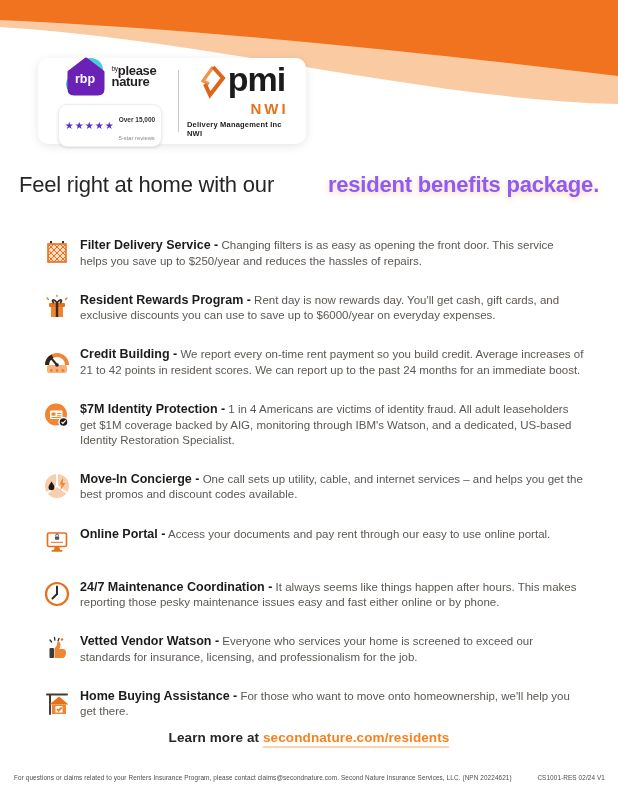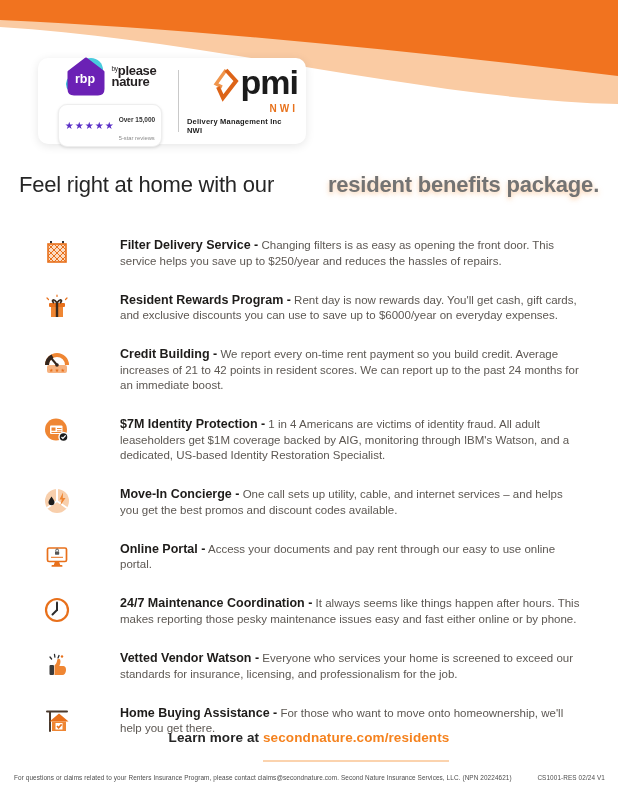--- a/index.html
+++ b/index.html
@@ -24,50 +24,50 @@
   .stars-pill {
     margin-top:5px; background:#fff; border:1px solid #eee; border-radius:9px;
     box-shadow:0 1px 3px rgba(0,0,0,.12); display:flex; align-items:center;
     gap:4px; padding:3px 6px;
   }
   .stars { color:#5A2EC6; font-size:10px; letter-spacing:1px; white-space:nowrap; }
   .reviews { line-height:1.1; }
   .reviews .l1 { font-size:6.5px; font-weight:700; color:#333; }
   .reviews .l2 { font-size:5.8px; color:#8a8a8a; }
   .logo-divider { width:1px; height:62px; background:#c9c9c9; margin:0 8px 0 4px; }
-  .pmi-block { flex:1; display:flex; flex-direction:column; align-items:flex-end; }
+  .pmi-block { flex:1; display:flex; flex-direction:column; align-items:center; }
   .pmi-row { display:flex; align-items:flex-start; gap:2px; }
   .pmi-word { font-size:34px; font-weight:800; color:#1b1b1b; letter-spacing:-1px; line-height:.9; }
-  .pmi-nwi { font-size:10px; letter-spacing:3px; color:#E8721C; font-weight:700; margin:0 0 2px 26px;padding-left:28px; }
+  .pmi-nwi { font-size:15px; letter-spacing:3px; color:#E8721C; font-weight:700; margin:0 0 2px 26px;padding-left:28px; }
   .pmi-tag { font-size:7.5px; font-weight:700; color:#1b1b1b; letter-spacing:.2px; margin-top:1px; }
   
   .headline {
     position:absolute; top:172px; left:0; width:100%; text-align:center;
     font-size:22px; font-weight:500; color:#262626; letter-spacing:-.2px;
   }
   .headline .hl {
-    color:#737373; font-weight:800;
+    color:#8b5cf6; font-weight:800;
     text-shadow:0 2px 5px rgba(247,166,93,.55);
     margin-left:48px;
   }
   
   .benefits { position:absolute; top:237px; left:34px; right:34px; }
-  .benefit { display:flex; margin-bottom:23px;gap:40px; }
+  .benefit { display:flex; margin-bottom:23px; }
   .benefit .icon-col { flex:0 0 46px; display:flex; justify-content:center; }
   .benefit .icon-col svg { width:30px; height:30px; margin-top:0; }
   .benefit p { font-size:11.5px; line-height:1.32; color:#5C5752; }
   .benefit p strong { font-size:12.5px; color:#1e1c1a; font-weight:700; }
   
   .cta {
     position:absolute; top:730px; width:100%; text-align:center;
     font-size:13.5px; color:#262626; font-weight:600; letter-spacing:.1px;
   }
   .cta .link {
     color:#F5821E; font-weight:800; text-decoration:none;
-    border-bottom:2px solid #FBD3AE; padding-bottom:15px;
+    border-bottom:2px solid #FBD3AE; padding-bottom:1px;
   }
   
   .legal {
     position:absolute; top:774px; left:14px; right:13px;
     display:flex; justify-content:space-between; align-items:flex-start;
     font-size:6.4px; color:#4c4c4c; letter-spacing:.1px;
   }
   .legal .right { margin-left:20px; white-space:nowrap; color:#4c4c4c; }
 </style>
 </head>

